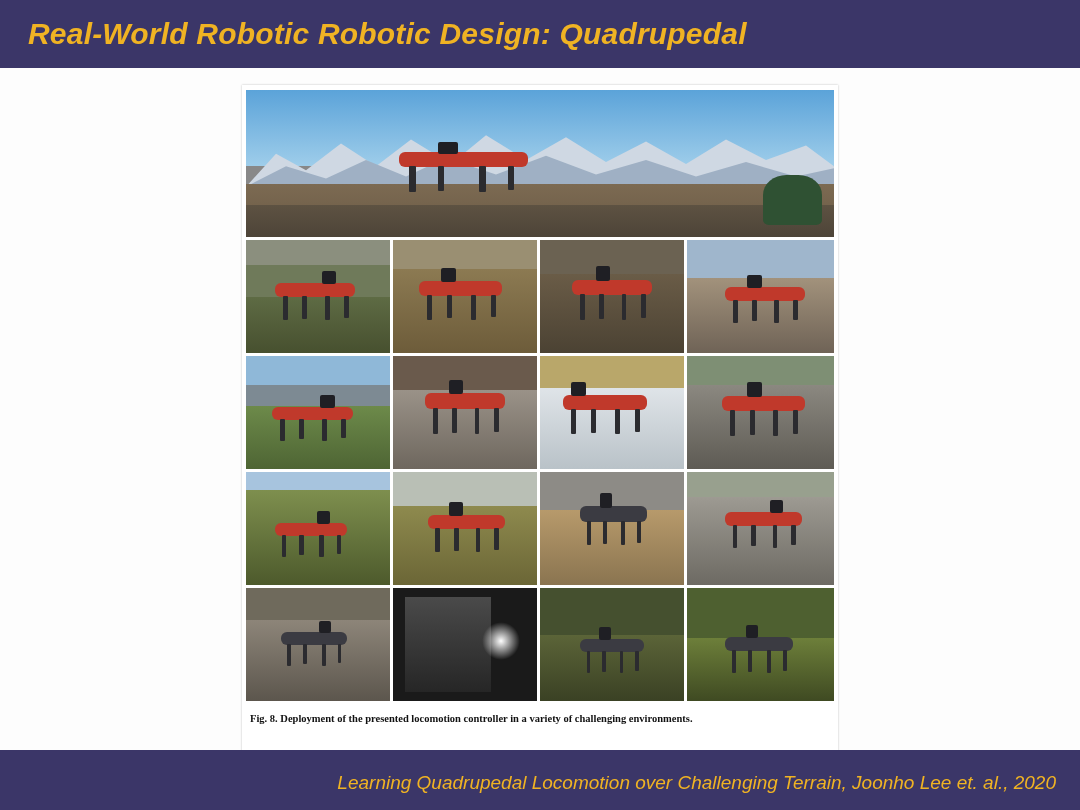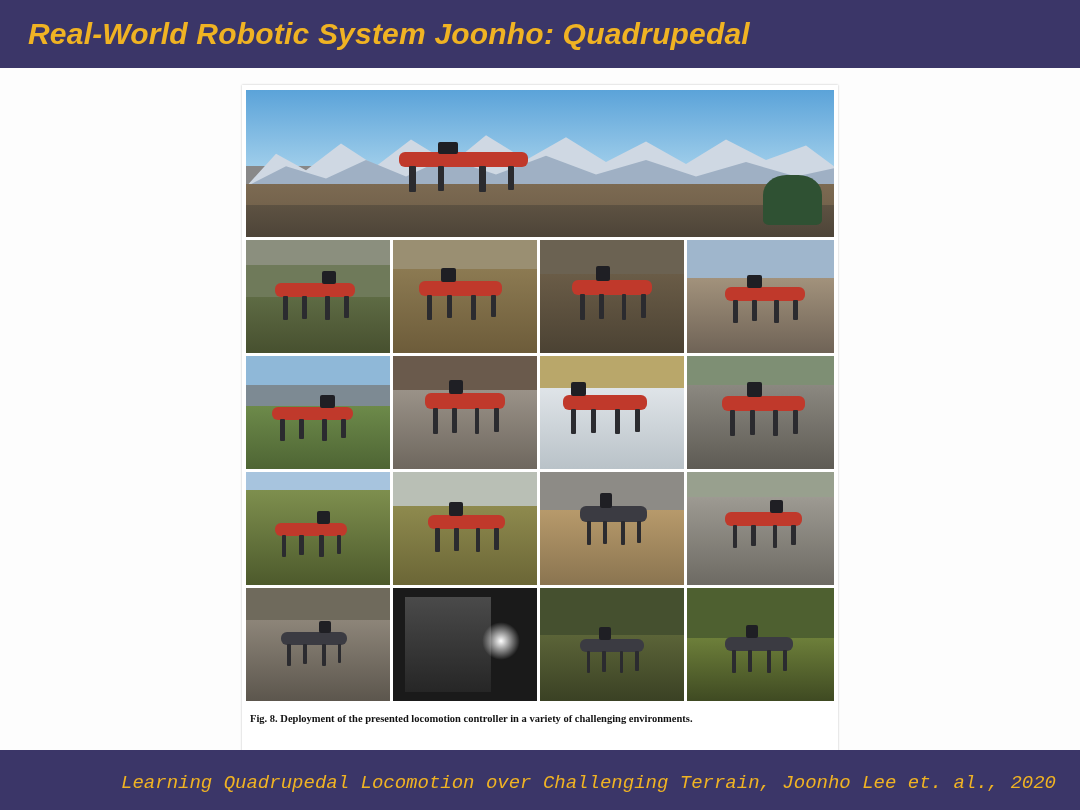--- a/index.html
+++ b/index.html
@@ -41,21 +41,20 @@
     white-space: nowrap;
   }
   
   .footer-bar {
     position: absolute;
     left: 0;
     bottom: 0;
     width: 1080px;
     height: 60px;
     background: #3b3668;
-    font-family: Liberation Mono, monospace;
   }
   .footer-citation {
     position: absolute;
     right: 24px;
     bottom: 16px;
     font-size: 19px;
     font-style: italic;
     color: #f0b323;
     white-space: nowrap;
   }
@@ -141,21 +140,21 @@
     width: 100%;
     height: 35%;
   }
 </style>
 </head>
 <body>
 
 <div class="slide">
 
   <div class="header-bar">
-    <div class="header-title">Real-World Robotic System Joonho: Quadrupedal</div>
+    <div class="header-title">Real-World Robotic Robotic Design: Quadrupedal</div>
   </div>
 
   <div class="body-area">
 
     <div class="figure-card">
 
       <div class="figure-grid">
 
         <div class="tile" style="left:0px; top:0px; width:588px; height:147px;">
           <div class="sky" style="background:linear-gradient(#5ba3d9,#9ecdea); height:52%;"></div>

